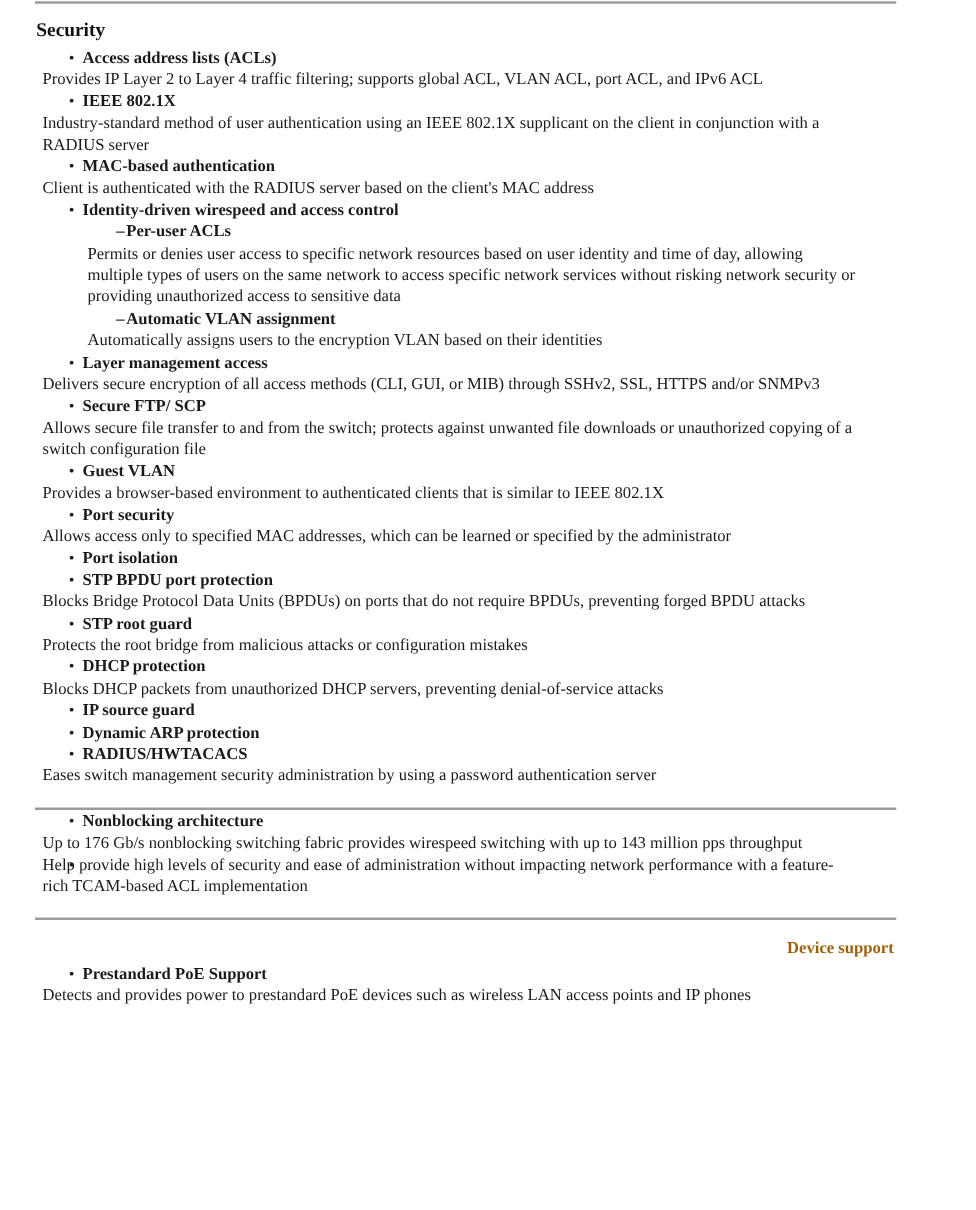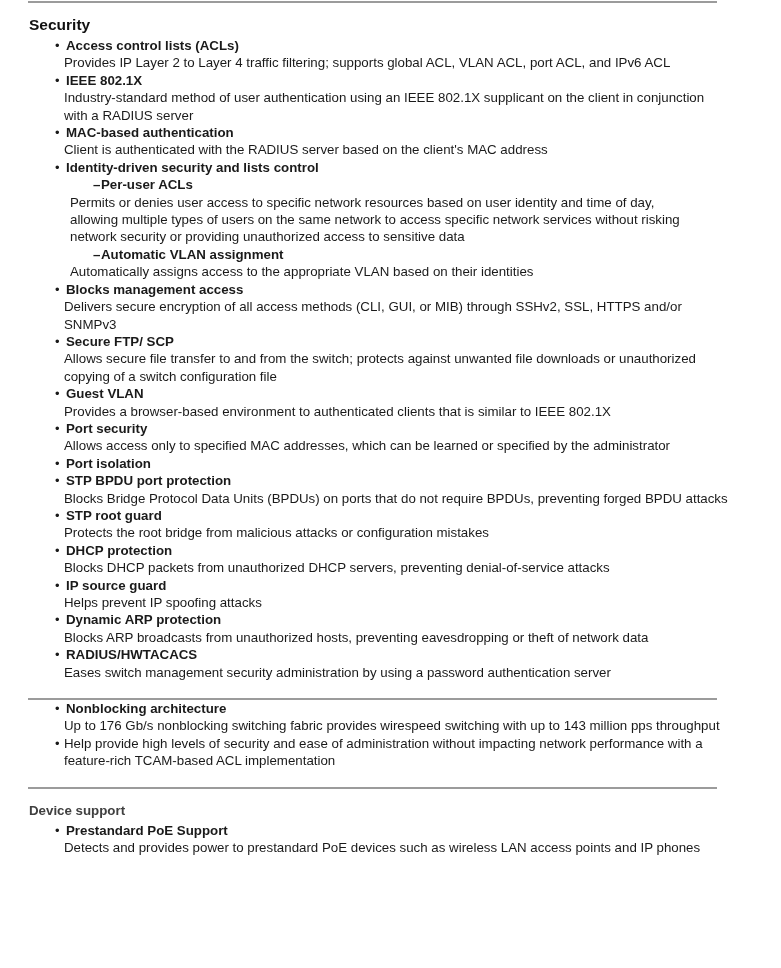--- a/index.html
+++ b/index.html
@@ -2,21 +2,21 @@
 <html><head>
 <meta charset="utf-8">
 <style>
   html, body { margin: 0; padding: 0; background: #ffffff; }
   .page {
     position: relative;
     width: 755px;
     height: 968px;
     overflow: hidden;
     background: #ffffff;
-    font-family: Liberation Sans, sans-serif;
+    font-family: Liberation Serif, serif;
     font-size: 13.3px;
     line-height: 17.4px;
     color: #1a1a1a;
   }
   .divider {
     height: 0;
     border-top: 2px solid #9b9b9b;
     margin: 17px 38px 0 28px;
   }
   .divider.first { margin-top: 1px; }
@@ -24,37 +24,38 @@
     font-weight: bold;
     font-size: 15.5px;
     line-height: 19px;
     margin: 12px 40px 3px 29px;
     color: #111111;
   }
   .section-heading.small {
     font-size: 13.3px;
     line-height: 17.4px;
     margin-top: 13px;
-    color: #404040;
+    color: #a16207;
+    text-align: right;
   }
   .item-title {
     position: relative;
     font-weight: bold;
     padding-left: 66px;
     padding-right: 40px;
   }
   .bullet {
     position: absolute;
     left: 55px;
     top: 0;
     font-weight: normal;
     font-size: 13px;
   }
   .desc {
-    margin-left: 64px;
+    margin-left: 34px;
     max-width: 668px;
   }
   .desc.deep {
     max-width: 652px;
   }
   .sub-title {
     position: relative;
     font-weight: bold;
     padding-left: 101px;
     padding-right: 40px;
@@ -69,50 +70,48 @@
     max-width: 618px;
   }
 </style>
 </head>
 <body>
 
 <div class="page">
     <div class="divider first"></div>
     <div class="section-heading">Security</div>
     <div class="item-list">
-      <div class="item-title"><span class="bullet">•</span><span>Access control lists (ACLs)</span></div>
+      <div class="item-title"><span class="bullet">•</span><span>Access address lists (ACLs)</span></div>
       <div class="desc">Provides IP Layer 2 to Layer 4 traffic filtering; supports global ACL, VLAN ACL, port ACL, and IPv6 ACL</div>
       <div class="item-title"><span class="bullet">•</span><span>IEEE 802.1X</span></div>
       <div class="desc deep">Industry-standard method of user authentication using an IEEE 802.1X supplicant on the client in conjunction with a RADIUS server</div>
       <div class="item-title"><span class="bullet">•</span><span>MAC-based authentication</span></div>
       <div class="desc">Client is authenticated with the RADIUS server based on the client's MAC address</div>
-      <div class="item-title"><span class="bullet">•</span><span>Identity-driven security and lists control</span></div>
+      <div class="item-title"><span class="bullet">•</span><span>Identity-driven wirespeed and access control</span></div>
       <div class="sub-title"><span class="dash">–</span><span>Per-user ACLs</span></div>
       <div class="sub-desc">Permits or denies user access to specific network resources based on user identity and time of day, allowing multiple types of users on the same network to access specific network services without risking network security or providing unauthorized access to sensitive data</div>
       <div class="sub-title"><span class="dash">–</span><span>Automatic VLAN assignment</span></div>
-      <div class="sub-desc">Automatically assigns access to the appropriate VLAN based on their identities</div>
-      <div class="item-title"><span class="bullet">•</span><span>Blocks management access</span></div>
+      <div class="sub-desc">Automatically assigns users to the encryption VLAN based on their identities</div>
+      <div class="item-title"><span class="bullet">•</span><span>Layer management access</span></div>
       <div class="desc">Delivers secure encryption of all access methods (CLI, GUI, or MIB) through SSHv2, SSL, HTTPS and/or SNMPv3</div>
       <div class="item-title"><span class="bullet">•</span><span>Secure FTP/ SCP</span></div>
       <div class="desc deep">Allows secure file transfer to and from the switch; protects against unwanted file downloads or unauthorized copying of a switch configuration file</div>
       <div class="item-title"><span class="bullet">•</span><span>Guest VLAN</span></div>
       <div class="desc">Provides a browser-based environment to authenticated clients that is similar to IEEE 802.1X</div>
       <div class="item-title"><span class="bullet">•</span><span>Port security</span></div>
       <div class="desc">Allows access only to specified MAC addresses, which can be learned or specified by the administrator</div>
       <div class="item-title"><span class="bullet">•</span><span>Port isolation</span></div>
       <div class="item-title"><span class="bullet">•</span><span>STP BPDU port protection</span></div>
       <div class="desc">Blocks Bridge Protocol Data Units (BPDUs) on ports that do not require BPDUs, preventing forged BPDU attacks</div>
       <div class="item-title"><span class="bullet">•</span><span>STP root guard</span></div>
       <div class="desc">Protects the root bridge from malicious attacks or configuration mistakes</div>
       <div class="item-title"><span class="bullet">•</span><span>DHCP protection</span></div>
       <div class="desc">Blocks DHCP packets from unauthorized DHCP servers, preventing denial-of-service attacks</div>
       <div class="item-title"><span class="bullet">•</span><span>IP source guard</span></div>
-      <div class="desc">Helps prevent IP spoofing attacks</div>
       <div class="item-title"><span class="bullet">•</span><span>Dynamic ARP protection</span></div>
-      <div class="desc">Blocks ARP broadcasts from unauthorized hosts, preventing eavesdropping or theft of network data</div>
       <div class="item-title"><span class="bullet">•</span><span>RADIUS/HWTACACS</span></div>
       <div class="desc">Eases switch management security administration by using a password authentication server</div>
     </div>
     <div class="divider"></div>
     <div class="item-list">
       <div class="item-title"><span class="bullet">•</span><span>Nonblocking architecture</span></div>
       <div class="desc">Up to 176 Gb/s nonblocking switching fabric provides wirespeed switching with up to 143 million pps throughput</div>
       <div class="item-title"><span class="bullet">•</span></div>
       <div class="desc deep">Help provide high levels of security and ease of administration without impacting network performance with a feature-rich TCAM-based ACL implementation</div>
     </div>

